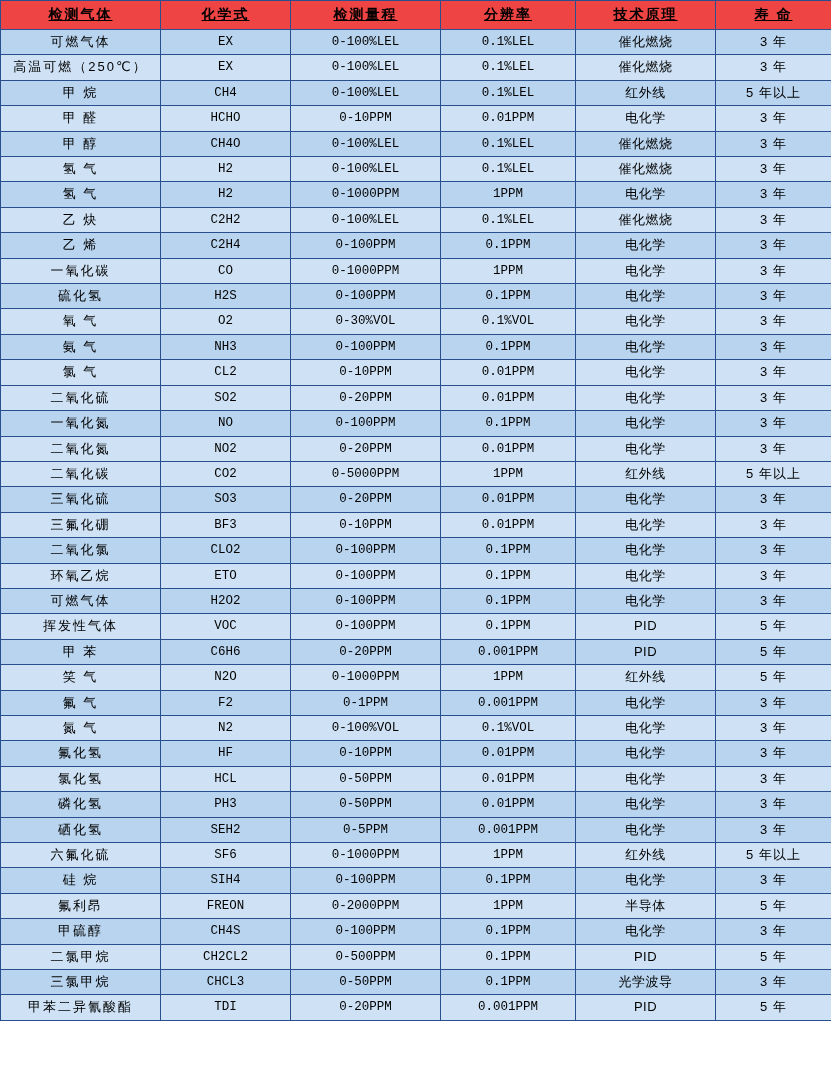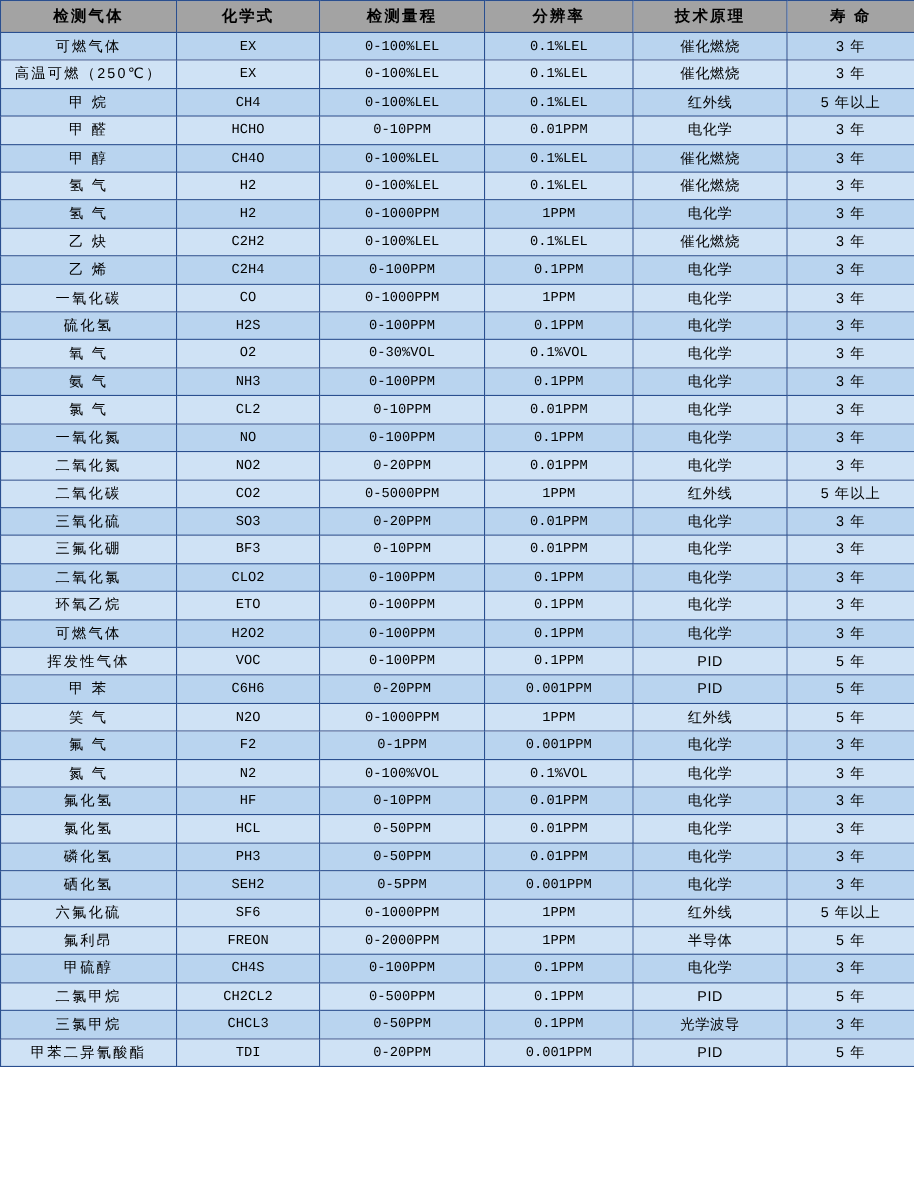--- a/index.html
+++ b/index.html
@@ -28,25 +28,26 @@
     border: 1px solid #2a4f8f;
     text-align: center;
     vertical-align: middle;
     color: #000000;
     font-size: 13px;
     letter-spacing: 0.5px;
     white-space: nowrap;
     overflow: hidden;
   }
   #gas-table thead th {
-    background: #a3a3a3;
+    background: #ef4444;
     height: 26px;
     font-weight: bold;
     font-size: 14px;
     letter-spacing: 2px;
+    text-decoration: underline;
   }
   #gas-table tbody td {
     height: 22.4px;
     line-height: 22.4px;
     font-weight: normal;
   }
   #gas-table tbody tr.odd td {
     background: #b9d4ef;
   }
   #gas-table tbody tr.even td {
@@ -192,20 +193,28 @@
         <td class="life">3 年</td>
       </tr>
       <tr class="even">
         <td class="name">氯 气</td>
         <td class="mono">CL2</td>
         <td class="mono">0-10PPM</td>
         <td class="mono">0.01PPM</td>
         <td>电化学</td>
         <td class="life">3 年</td>
       </tr>
+      <tr class="even">
+        <td class="name">二氧化硫</td>
+        <td class="mono">SO2</td>
+        <td class="mono">0-20PPM</td>
+        <td class="mono">0.01PPM</td>
+        <td>电化学</td>
+        <td class="life">3 年</td>
+      </tr>
       <tr class="odd">
         <td class="name">一氧化氮</td>
         <td class="mono">NO</td>
         <td class="mono">0-100PPM</td>
         <td class="mono">0.1PPM</td>
         <td>电化学</td>
         <td class="life">3 年</td>
       </tr>
       <tr class="even">
         <td class="name">二氧化氮</td>
@@ -336,20 +345,28 @@
         <td class="life">3 年</td>
       </tr>
       <tr class="even">
         <td class="name">六氟化硫</td>
         <td class="mono">SF6</td>
         <td class="mono">0-1000PPM</td>
         <td class="mono">1PPM</td>
         <td>红外线</td>
         <td class="life">5 年以上</td>
       </tr>
+      <tr class="odd">
+        <td class="name">硅 烷</td>
+        <td class="mono">SIH4</td>
+        <td class="mono">0-100PPM</td>
+        <td class="mono">0.1PPM</td>
+        <td>电化学</td>
+        <td class="life">3 年</td>
+      </tr>
       <tr class="even">
         <td class="name">氟利昂</td>
         <td class="mono">FREON</td>
         <td class="mono">0-2000PPM</td>
         <td class="mono">1PPM</td>
         <td>半导体</td>
         <td class="life">5 年</td>
       </tr>
       <tr class="odd">
         <td class="name">甲硫醇</td>

